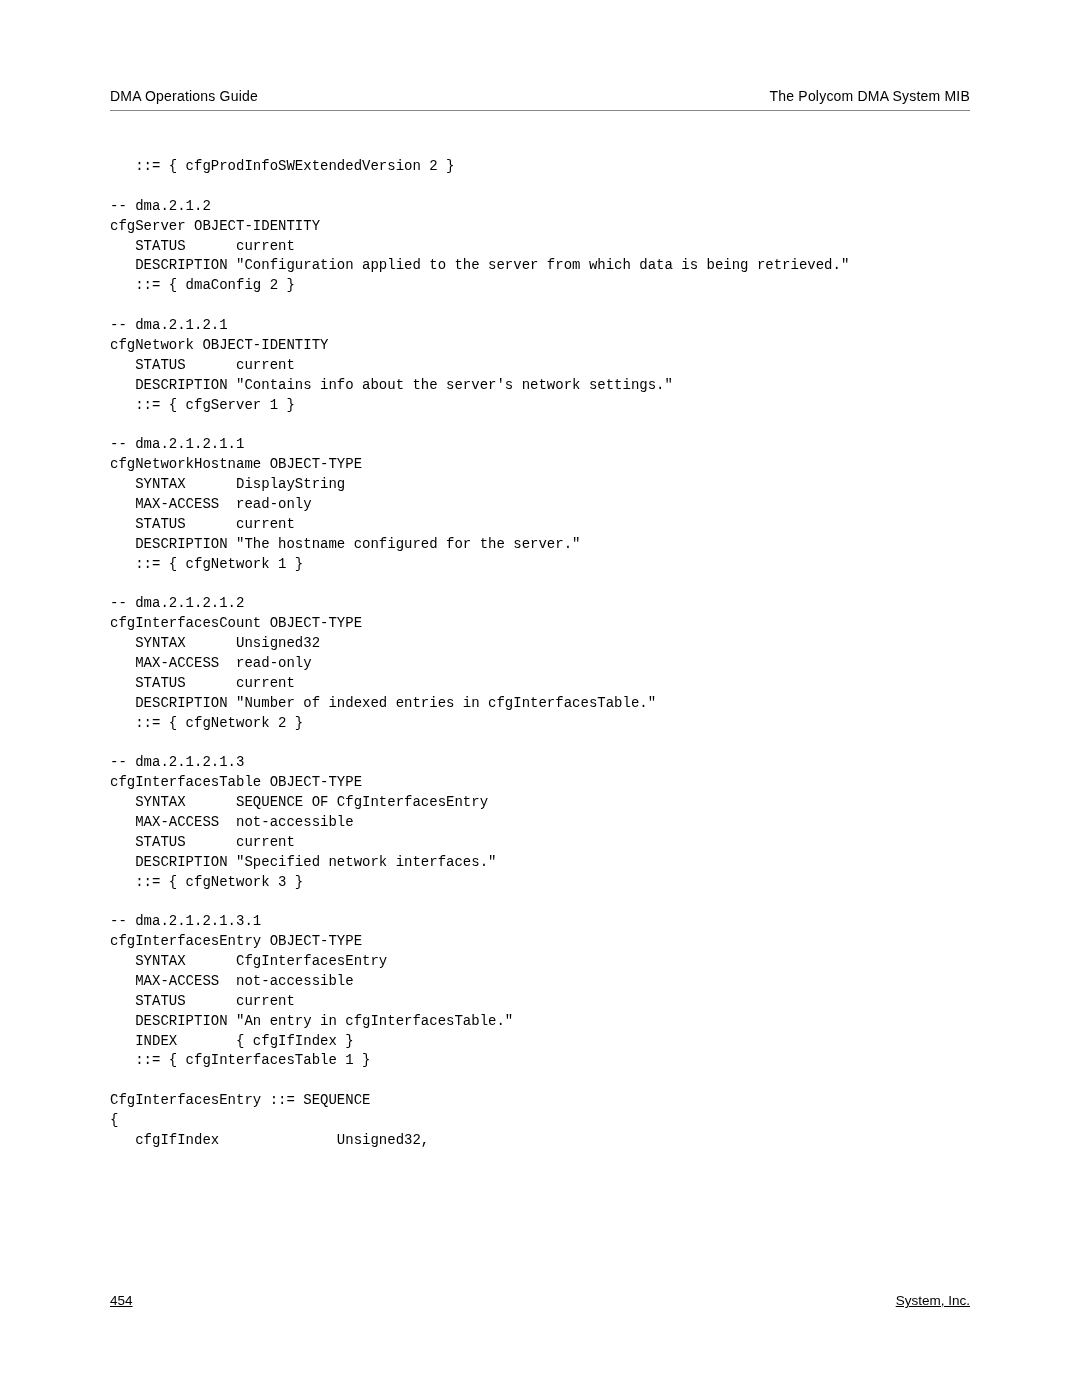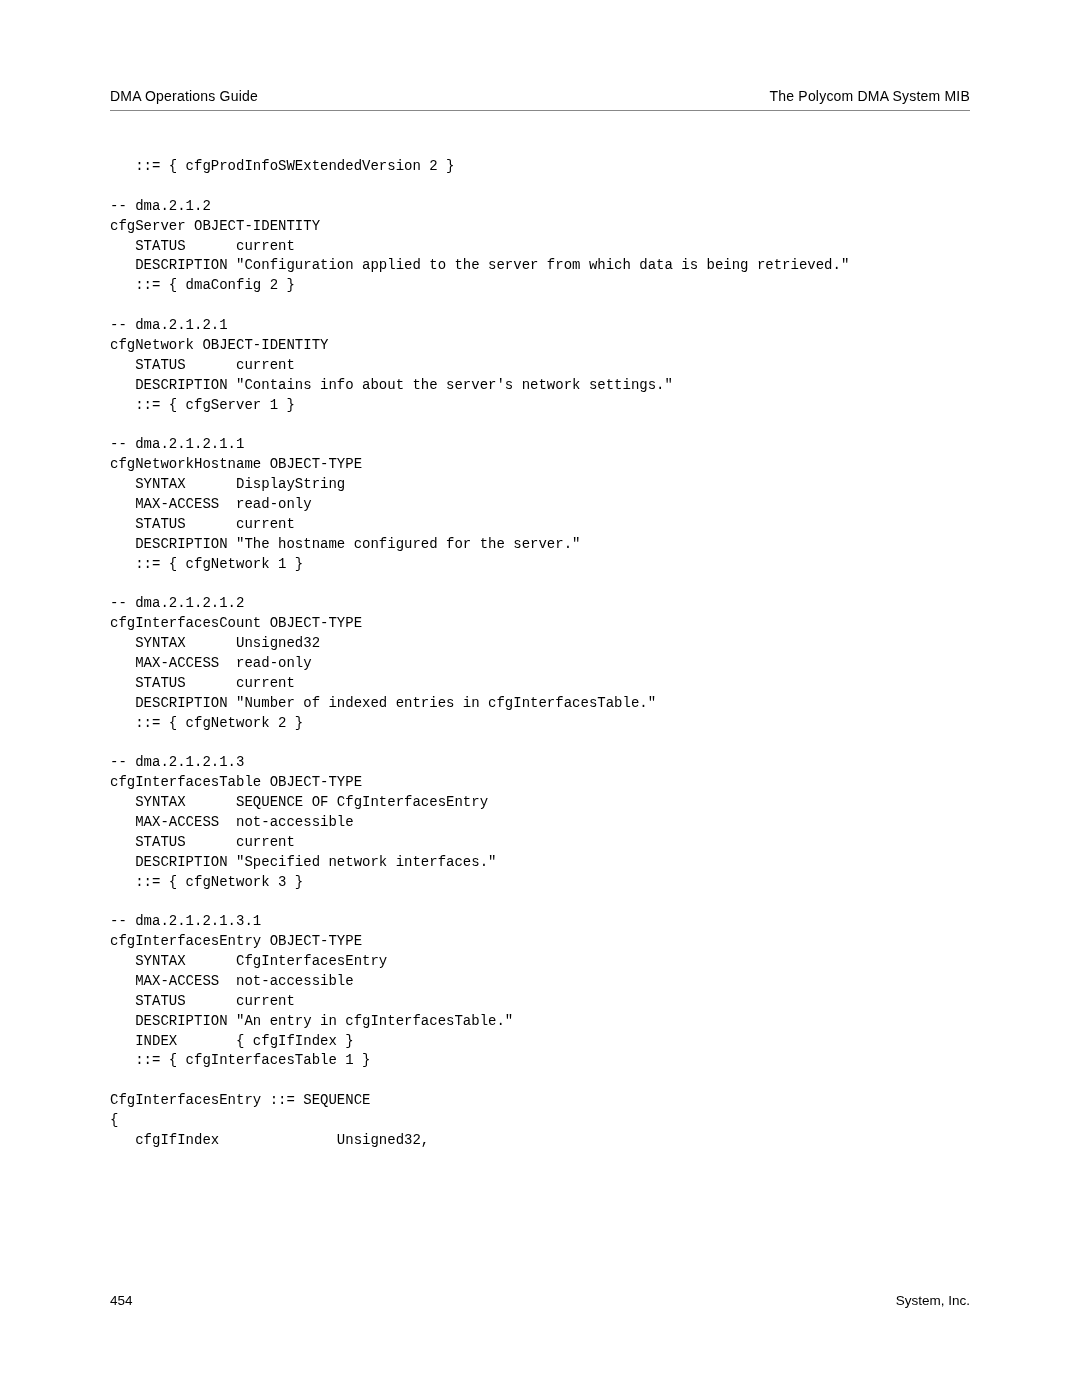--- a/index.html
+++ b/index.html
@@ -39,20 +39,21 @@
   .footer {
     position: absolute;
     bottom: 62px;
     left: 110px;
     right: 110px;
     display: flex;
     justify-content: space-between;
     font-family: "Segoe UI", "Helvetica Neue", Arial, sans-serif;
     font-size: 13.5px;
     color: #000;
+    text-decoration: underline;
   }
 </style>
 </head>
 <body>
 
 <div class="page">
 
   <div class="header">
     <span class="header-left">DMA Operations Guide</span>
     <span class="header-right">The Polycom DMA System MIB</span>

